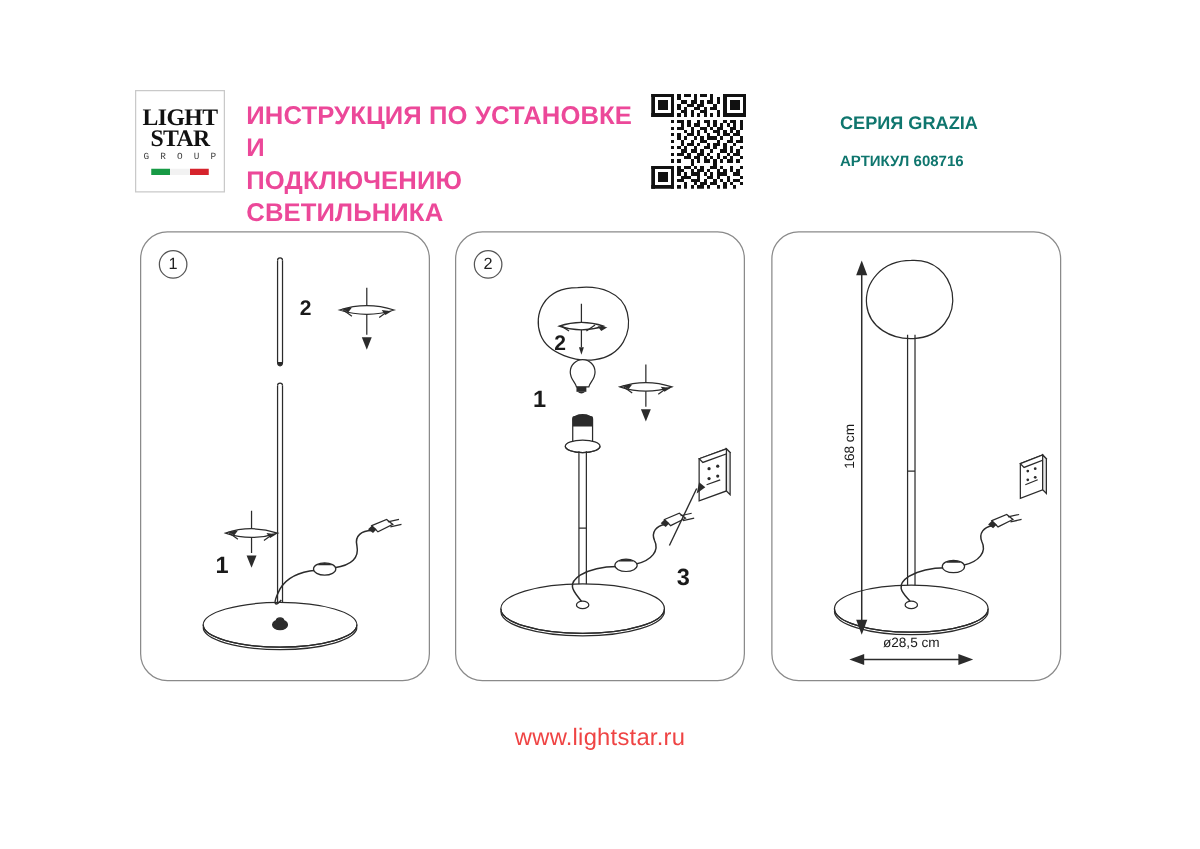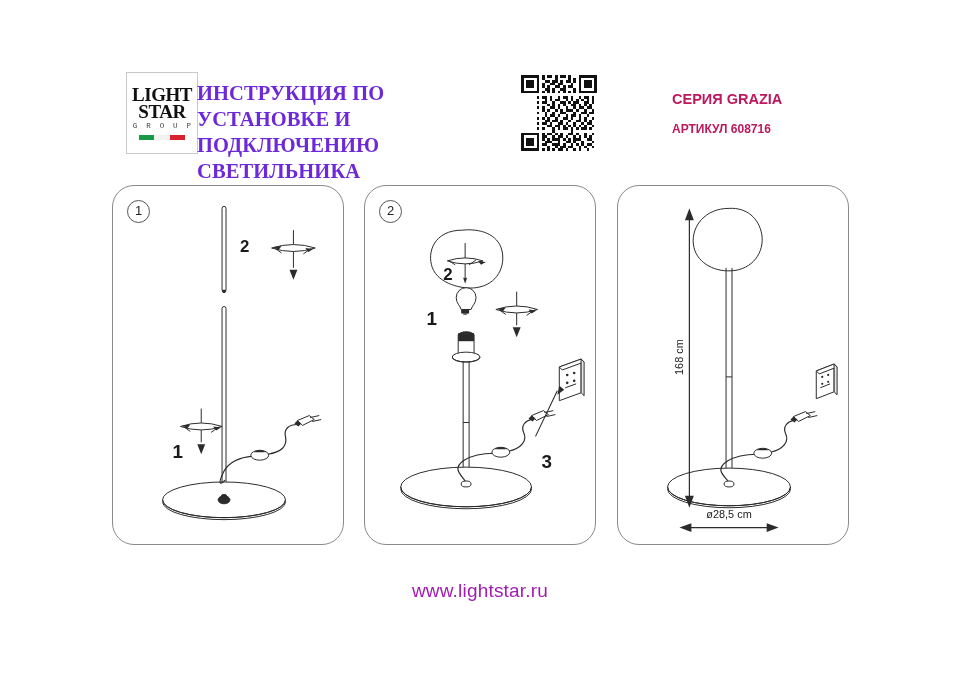--- a/index.html
+++ b/index.html
@@ -26,21 +26,20 @@
     position: absolute;
     left: 108px; top: 72px;
     width: 72px; height: 82px;
     border: 1px solid #c9c9c9;
     background: #fff;
     box-sizing: border-box;
     display: flex;
     flex-direction: column;
     align-items: center;
     justify-content: center;
-    margin-left: 18px;
   }
   #logo-light, #logo-star {
     font-family: "Liberation Serif", serif;
     font-weight: bold;
     font-size: 19px;
     line-height: 17px;
     letter-spacing: -0.5px;
     color: #111;
   }
   #logo-group {
@@ -62,39 +61,38 @@
   #flag-red   { background: #d6232c; }
 
   #header-title {
     position: absolute;
     left: 197px; top: 80px;
     width: 320px;
     font-size: 20.5px;
     font-weight: bold;
     line-height: 26px;
     letter-spacing: 0.1px;
-    color: #6d28d9;
-    font-family: Liberation Serif, serif;
+    color: #ec4899;
   }
   #header-title span { display: block; }
 
   #qr-code {
     position: absolute;
     left: 521px; top: 75px;
     width: 76px; height: 76px;
   }
 
   #product-info {
     position: absolute;
     left: 672px; top: 84px;
     width: 230px;
     font-size: 15.5px;
     font-weight: bold;
     line-height: 30px;
-    color: #be185d;
+    color: #0f766e;
   }
   #product-info span { display: block; white-space: nowrap; }
   #product-series { font-size: 14.5px; }
   #product-article { font-size: 12px; }
 
   
   .panel {
     position: absolute;
     top: 185px;
     height: 360px;
@@ -126,21 +124,21 @@
     width: 100%; height: 100%;
   }
 
   
   #footer {
     position: absolute;
     left: 0; top: 580px;
     width: 960px;
     text-align: center;
     font-size: 19px;
-    color: #a21caf;
+    color: #ef4444;
     letter-spacing: 0.2px;
   }
 </style>
 </head>
 <body>
 
 <div id="header">
 
   <div id="logo-box">
     <div id="logo-light">LIGHT</div>

